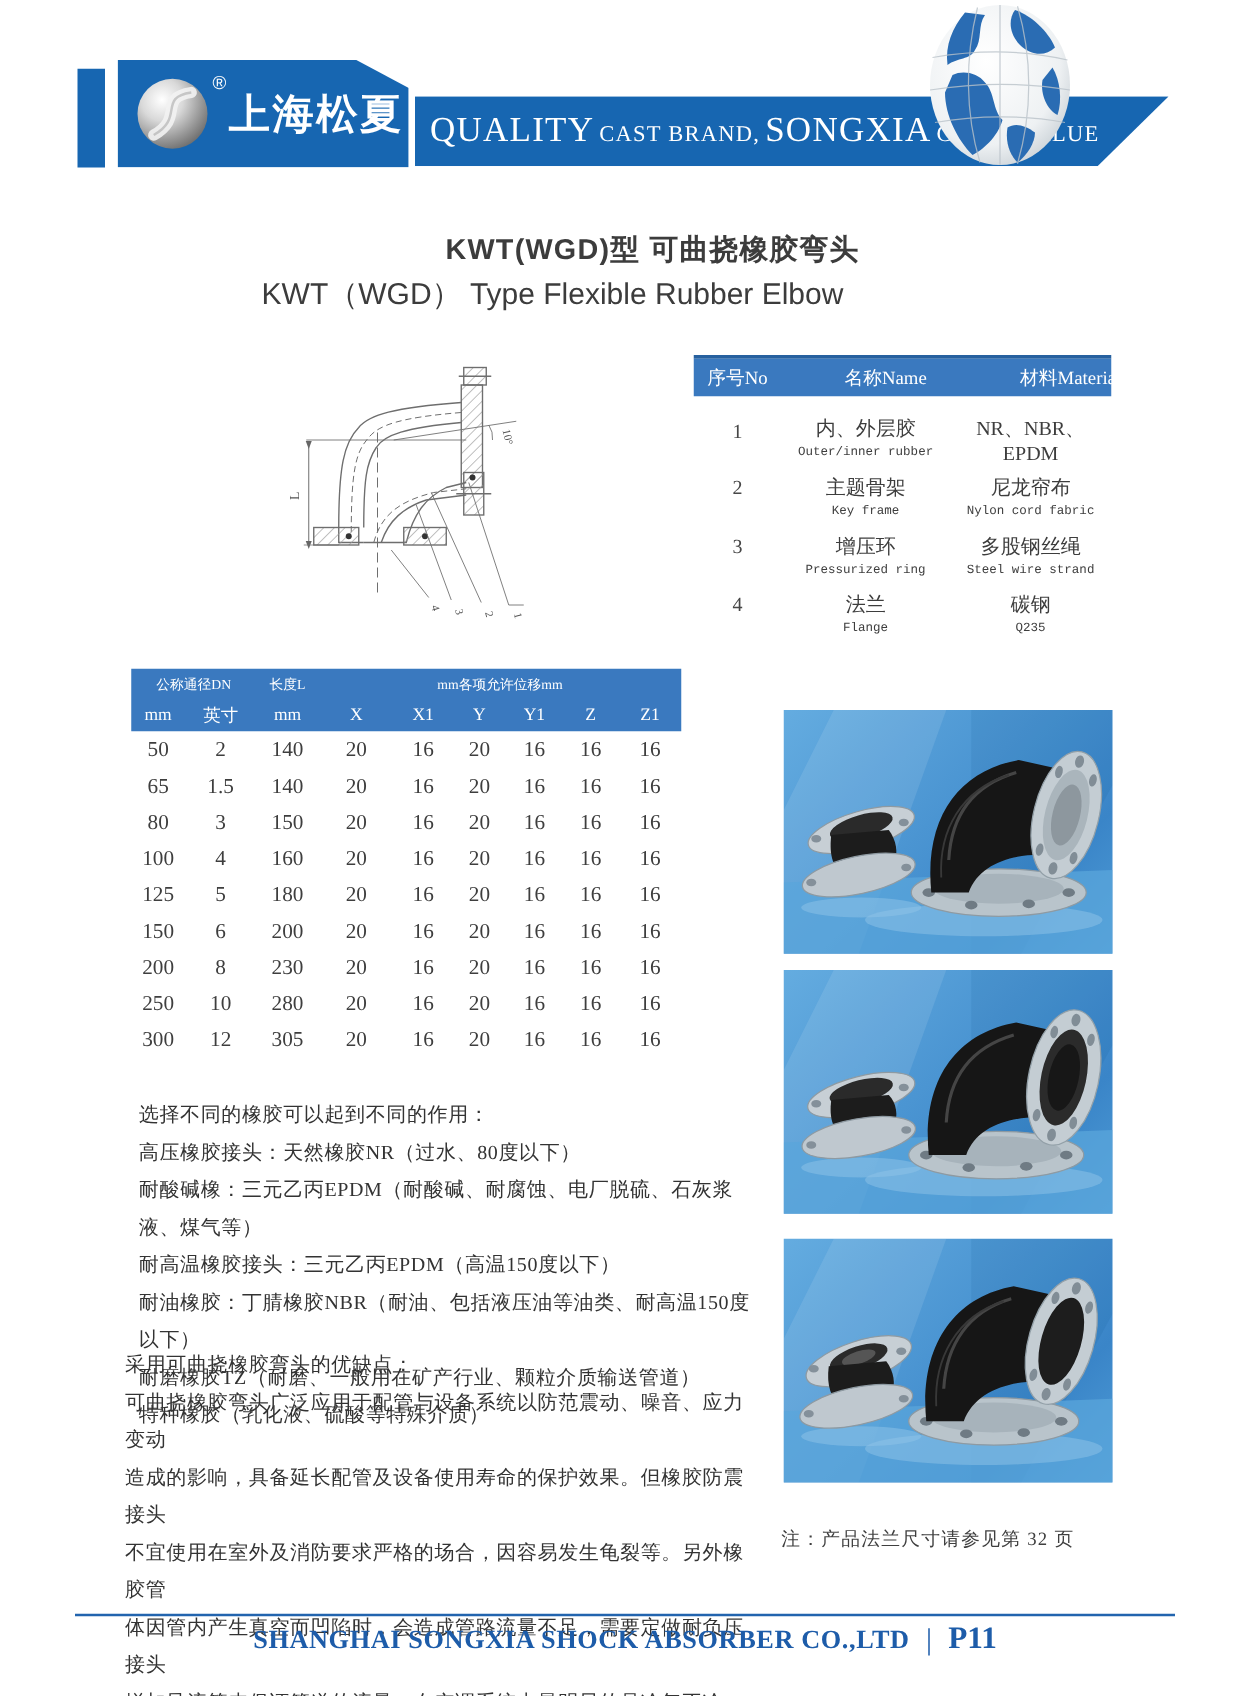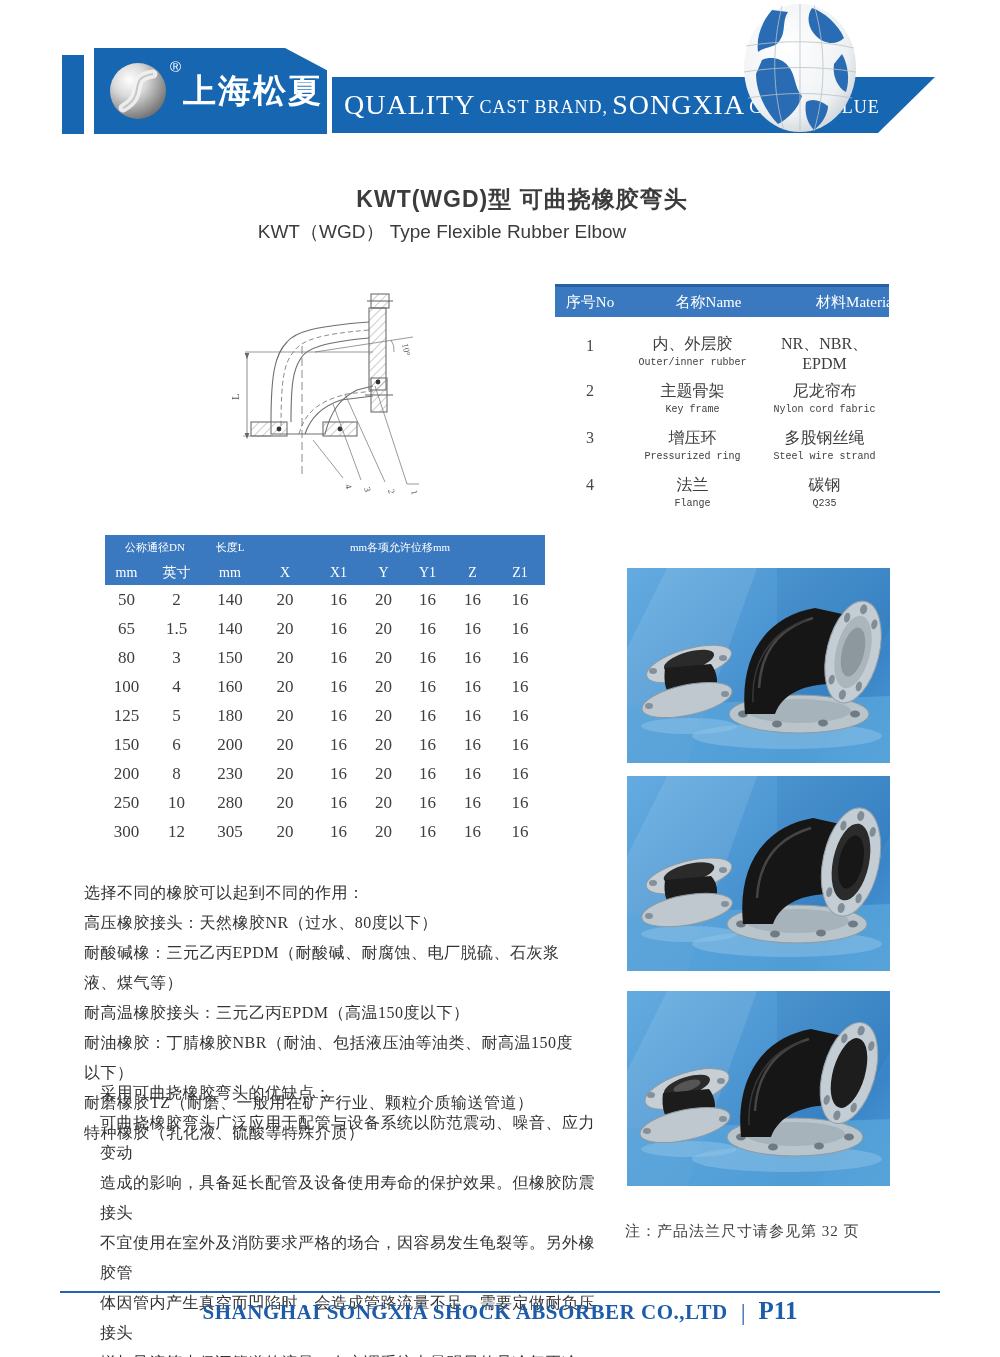--- a/index.html
+++ b/index.html
@@ -18,21 +18,21 @@
     clip-path:polygon(0 0, 100% 0, calc(100% - 57px) 100%, 0 100%);
     display:flex; align-items:center; padding-left:12px; color:#fff; white-space:nowrap; }
   .tag-big { font-size:28px; letter-spacing:1px; }
   .tag-small { font-size:18px; letter-spacing:1px; margin:0 4px; padding-top:4px; }
   .hdr-globe { position:absolute; left:742px; top:2px; width:116px; height:132px; }
 
   
   .title-cn { position:absolute; left:0; top:184px; width:1000px; text-align:center;
     font-family:"Liberation Sans",sans-serif; font-size:23px; font-weight:600; color:#3c3c3c; letter-spacing:1px;padding-left:44px; }
   .title-en { position:absolute; left:0; top:219px; width:884px; text-align:center;
-    font-family:"Liberation Sans",sans-serif; font-size:19px; font-weight:500; color:#3c3c3c; }
+    font-family:"Liberation Sans",sans-serif; font-size:24px; font-weight:500; color:#3c3c3c; }
 
   
   .drawing { position:absolute; left:195px; top:282px; width:330px; height:220px; }
 
   
   .mat-table { position:absolute; left:555px; top:284px; width:334px; border-top:3px solid #27619f; }
   .mat-head { display:grid; grid-template-columns:70px 135px 129px; background:#3a79bf; height:30px;gap:16px; }
   .mat-head div { color:#fff; font-size:15px; display:flex; align-items:center; justify-content:center; }
   .mat-row { display:grid; grid-template-columns:70px 135px 129px; height:47px; }
   .mat-no { display:flex; align-items:center; justify-content:center; font-size:16px; color:#474747; }
@@ -49,21 +49,21 @@
   .spec-subrow div { color:#fff; font-size:14px; display:flex; align-items:center; justify-content:center; }
   .spec-row { height:29px; }
   .spec-row div { font-size:17px; color:#3e3e3e; display:flex; align-items:center; justify-content:center; }
 
   
   .photo { position:absolute; left:627px; width:263px; height:195px;
     background:linear-gradient(135deg,#64ace0 0%,#4b95d2 45%,#3a85c8 75%,#4f9cd6 100%); }
   .photo-1 { top:568px; } .photo-2 { top:776px; } .photo-3 { top:991px; }
 
   
-  .rubber-info { position:absolute; left:84px; top:878px; width:500px; }
+  .rubber-info { position:absolute; left:111px; top:878px; width:500px; }
   .pros-cons   { position:absolute; left:100px; top:1078px; width:500px; }
   .text-line { font-size:16px; line-height:30px; color:#333; letter-spacing:0.5px; }
 
   .note { position:absolute; left:625px; top:1222px; font-size:15px; color:#3f3f3f; letter-spacing:1px; }
 
   
   .footer-line { position:absolute; left:60px; top:1291px; width:880px; height:2px; background:#2264ae; }
   .footer { position:absolute; left:0; top:1297px; width:1000px; text-align:center; color:#1d5ca9; }
   .footer-company { font-size:21px; font-weight:700; letter-spacing:0.5px; }
   .footer-div { font-size:24px; font-weight:400; margin:0 9px; position:relative; top:1px; }

